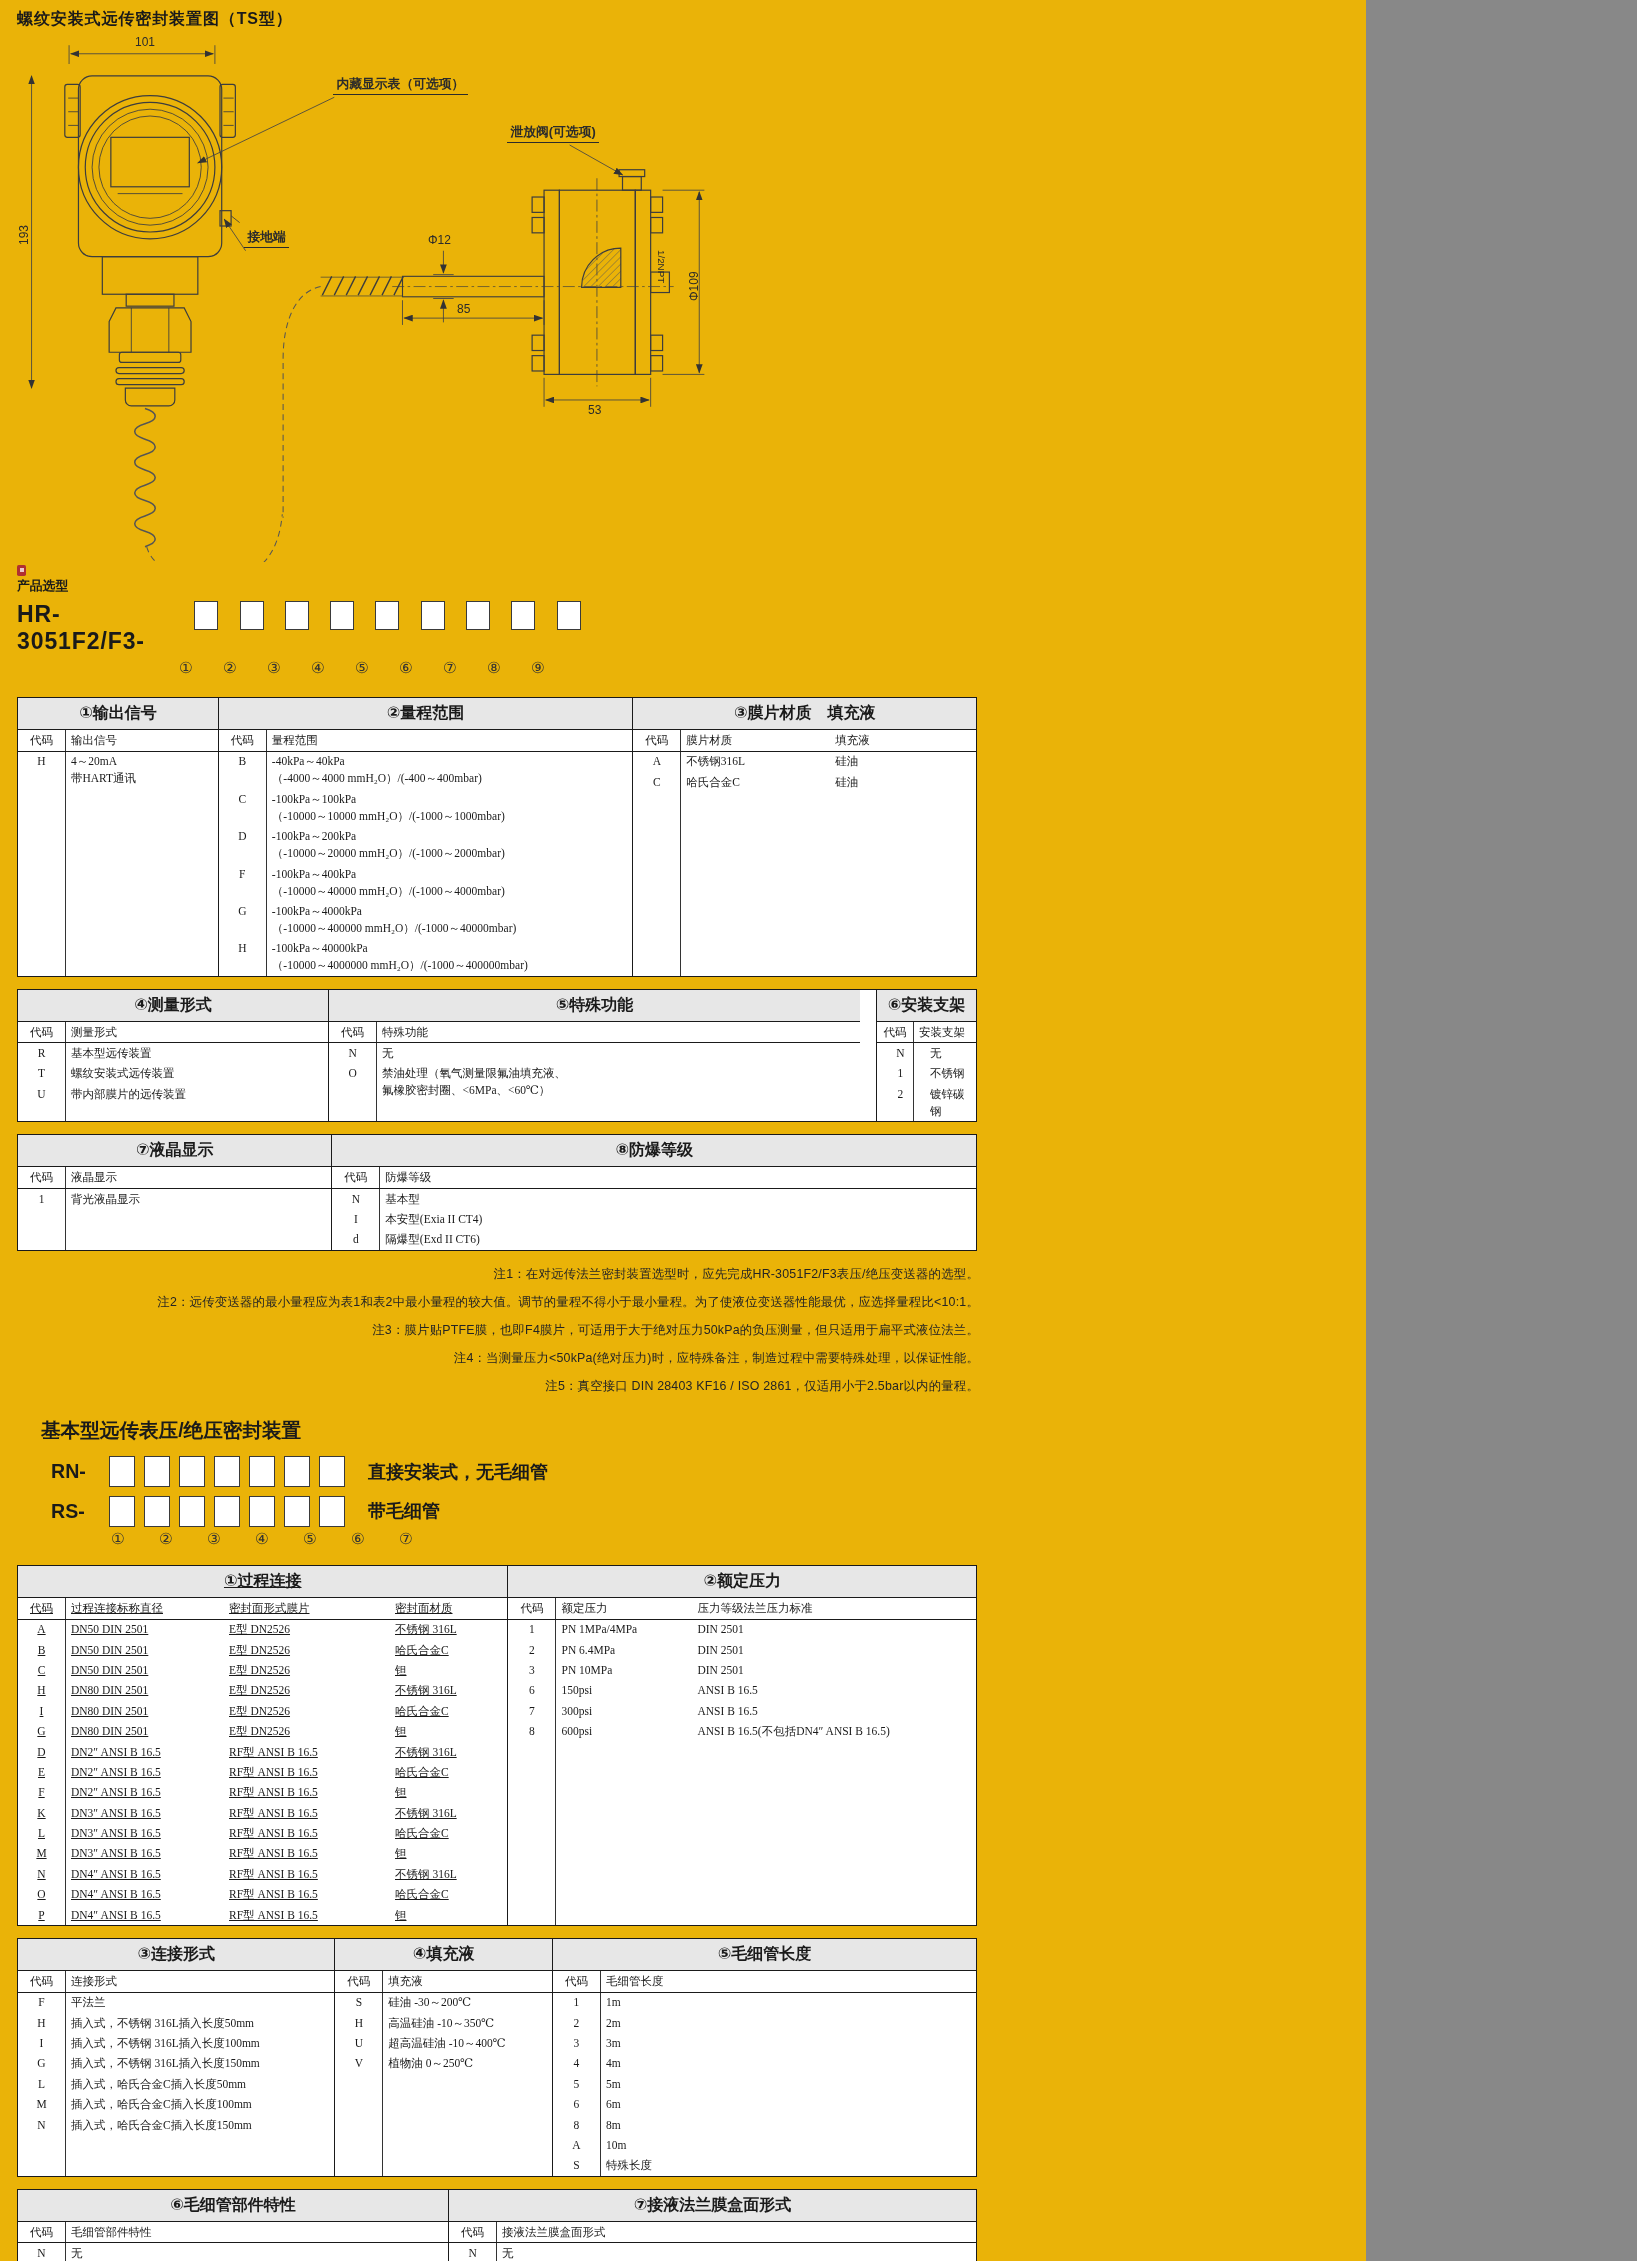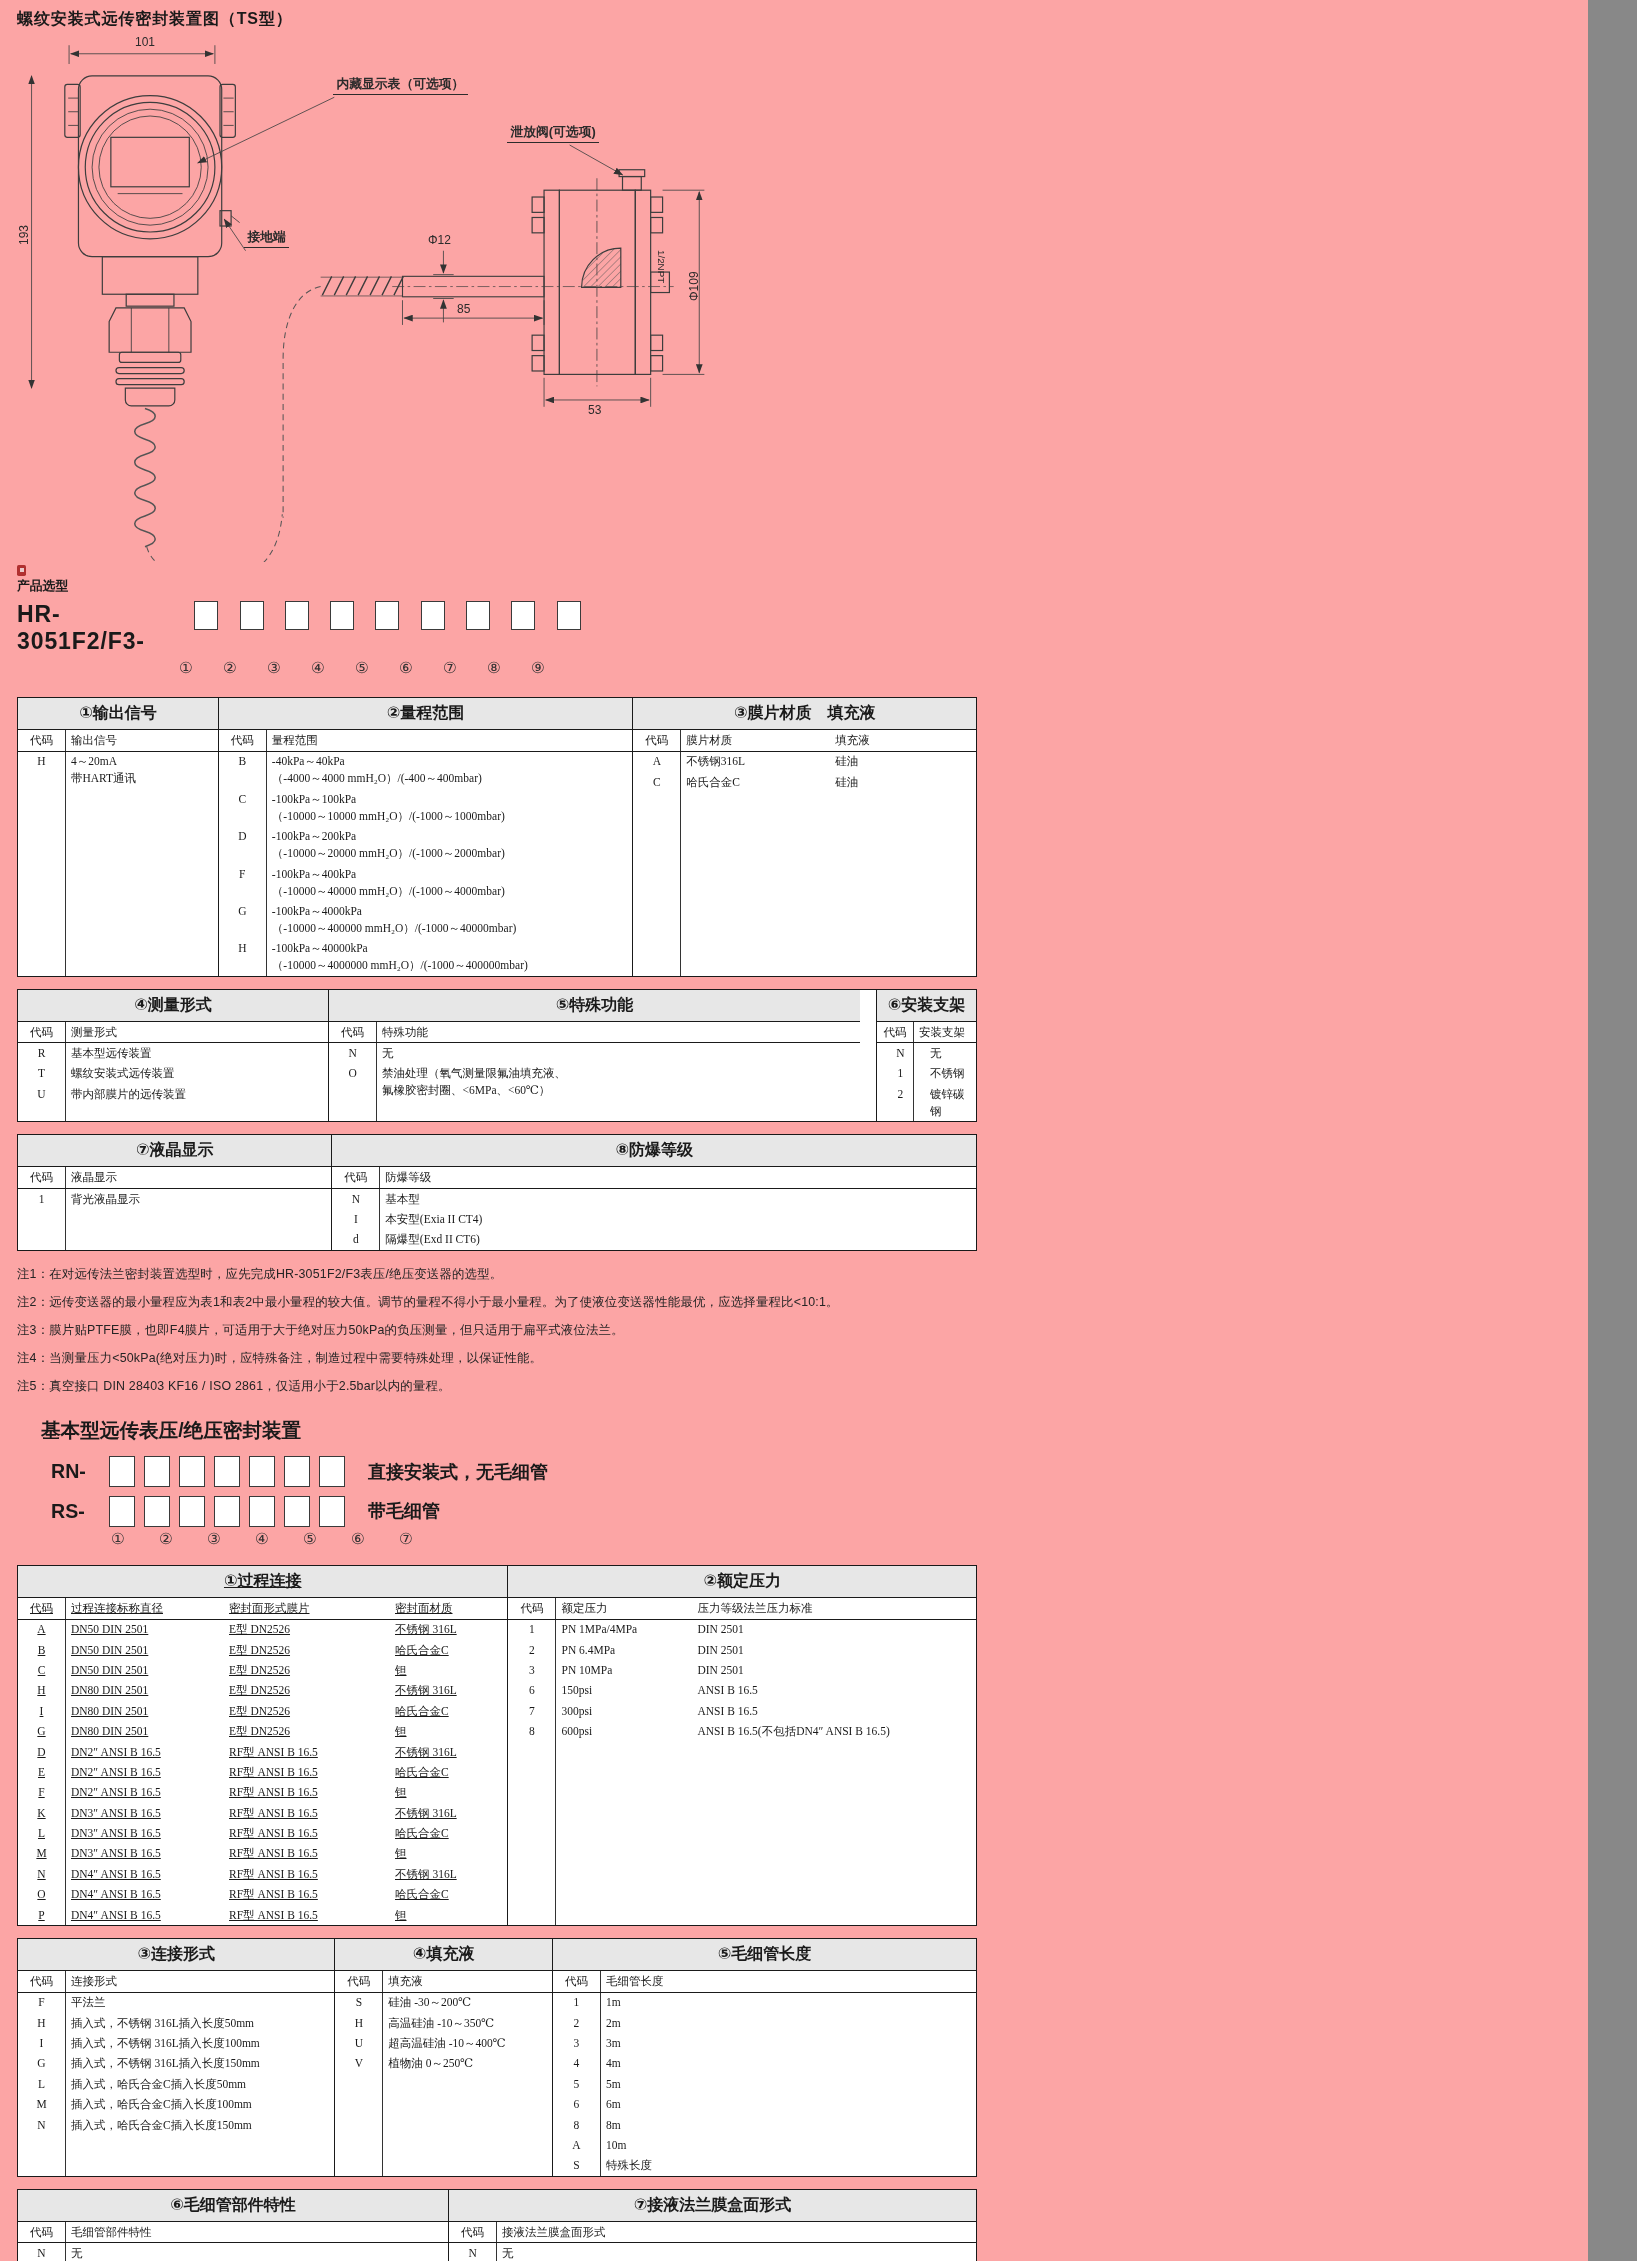--- a/index.html
+++ b/index.html
@@ -1,16 +1,16 @@
 <!DOCTYPE html>
 <html style="font-size:13.6px"><head>
 <meta charset="utf-8">
 <style>
   html,body{margin:0;padding:0;background:#888;}
-  .page{position:relative;width:1588px;min-height:2261px;background:#fca5a5;
+  .page{position:relative;width:1366px;min-height:2261px;background:#eab308;
         font-family:"Liberation Sans","DejaVu Sans",sans-serif;color:#1a1a1a;}
   .content{position:absolute;left:17px;top:8.5px;width:962px;}
 
   .doc-title{font-size:16px;font-weight:bold;letter-spacing:0.9px;}
 
   
   .drawing{position:relative;width:742px;height:527px;margin:5.1px 0 0 0;}
   .drawing svg{position:absolute;left:0;top:0;}
   .dwg-label{position:absolute;font-size:12px;color:#2b2b2b;white-space:nowrap;}
   .callout{font-weight:bold;font-size:12.8px;border-bottom:1.3px solid #2b2b2b;padding:0 3.4px 1.7px 3.4px;}
@@ -52,21 +52,21 @@
   .t6 .sgrid{min-height:94px;}
 
   
   .w-out{width:200px;} .w-range{width:415px;} .w-diaph{width:344px;}
   .w-meas{width:316px;} .w-spec{width:542px;} .w-brk{width:102px;margin-left:16px;}
   .w-lcd{width:314px;} .w-ex{width:646px;}
   .w-proc{width:490px;text-decoration:underline;} .w-pres{width:469px;}
   .w-connf{width:317px;} .w-fill{width:218px;} .w-cap{width:425px;}
   .w-feat{width:431px;} .w-face{width:529px;}
 
-  .notes{margin-top:15.4px;}
+  .notes{margin-top:15.4px;text-align:right;}
   .note-line{font-size:12.4px;color:#242424;margin-bottom:11px;letter-spacing:0.2px;}
 
   .heading2{font-size:19.6px;font-weight:bold;margin:22px 0 12px 24px;}
   .code-row{display:flex;align-items:center;gap:9px;margin:8.5px 0 0 34px;}
   .code-prefix{font-size:19.6px;font-weight:bold;width:49px;flex:0 0 49px;}
   .code-row .box{width:24px;height:29px;flex:0 0 24px;}
   .code-suffix{font-size:18px;font-weight:bold;margin-left:14px;white-space:nowrap;}
   .pos-row.sec2{margin-left:34px;}
 </style>
 </head>

